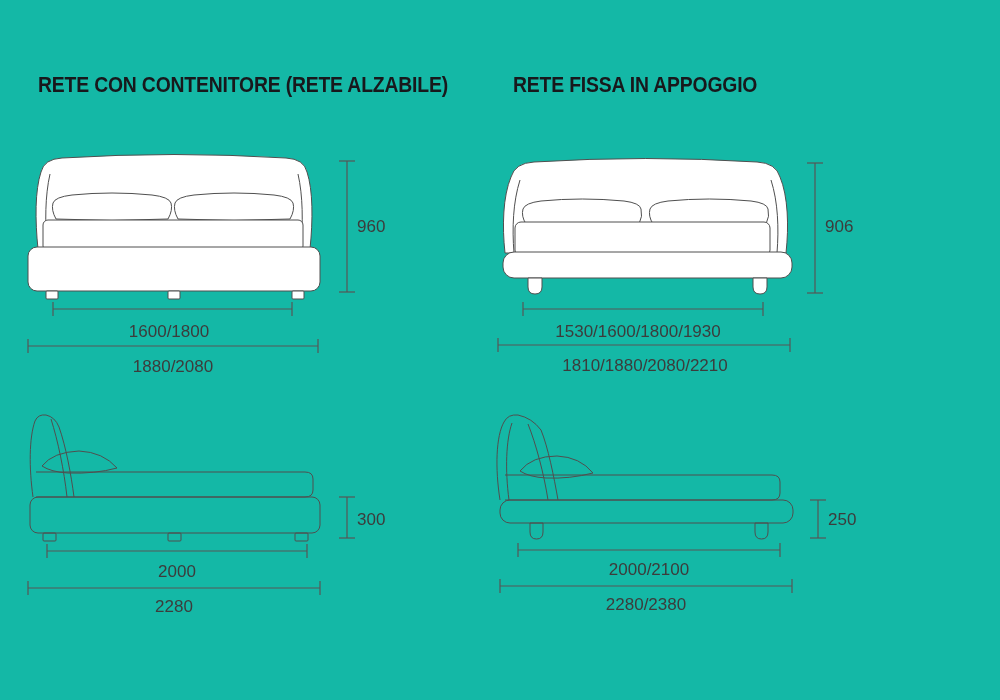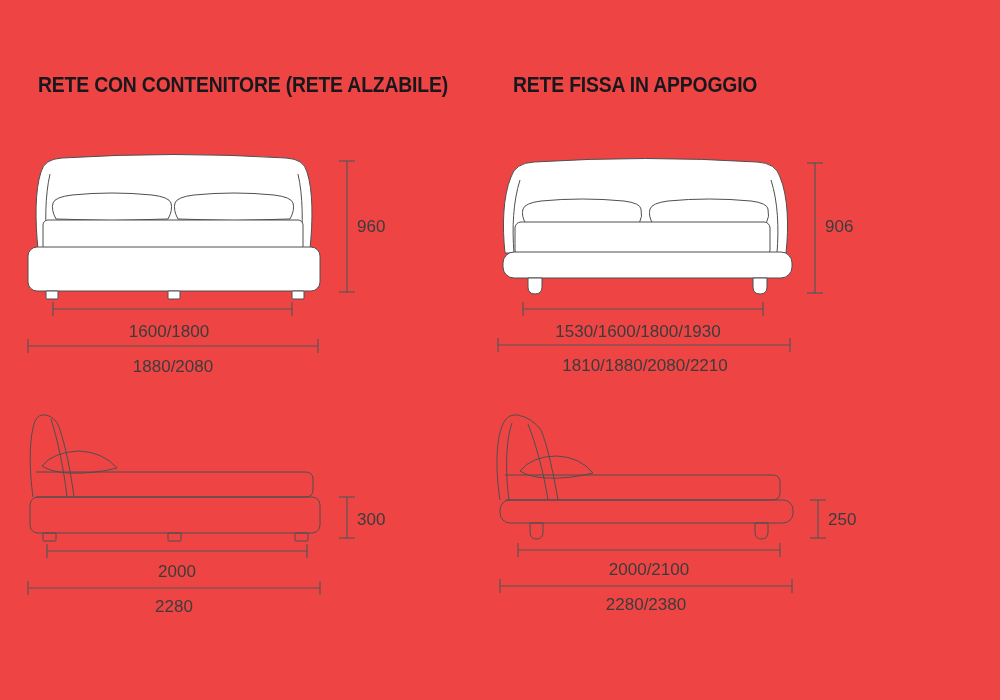--- a/index.html
+++ b/index.html
@@ -1,20 +1,20 @@
 <!DOCTYPE html>
 <html><head>
 <meta charset="utf-8">
 <style>
   html, body { margin: 0; padding: 0; background: #ffffff; }
   .stage {
     position: relative;
     width: 1000px;
     height: 700px;
-    background: #ef4444;
+    background: #14b8a6;
     overflow: hidden;
     font-family: "Liberation Sans", sans-serif;
   }
   .title {
     position: absolute;
     top: 72px;
     margin: 0;
     font-size: 22px;
     font-weight: 700;
     letter-spacing: -0.2px;

